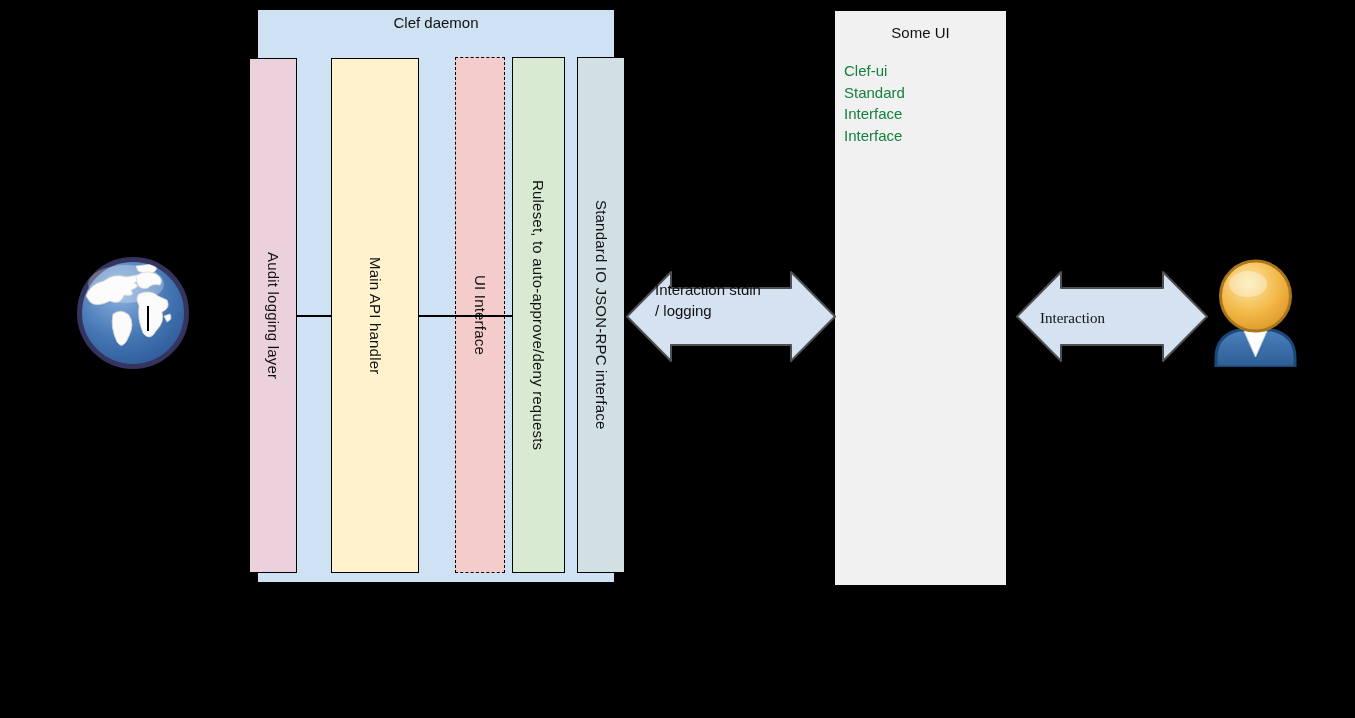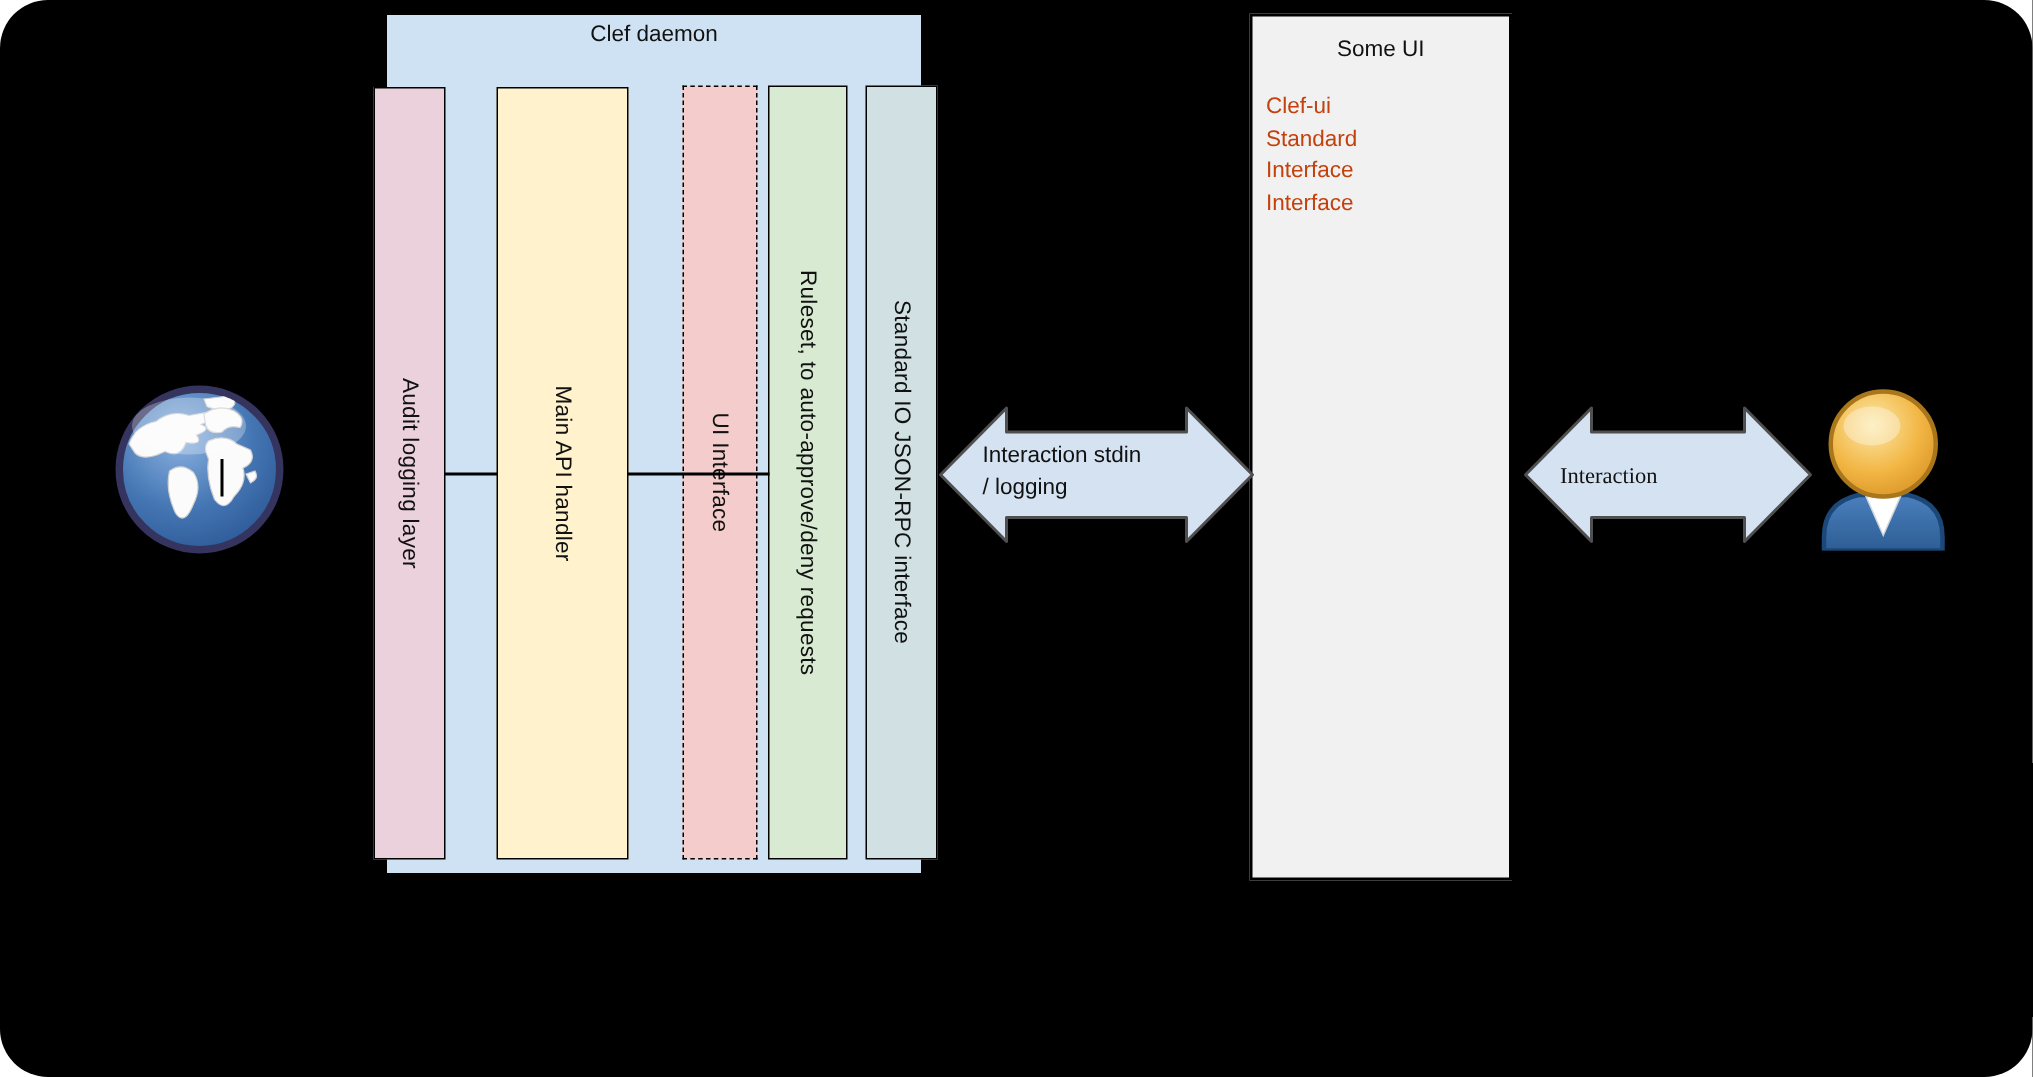--- a/index.html
+++ b/index.html
@@ -1,19 +1,19 @@
 <!DOCTYPE html>
 <html><head>
 <meta charset="utf-8">
 <style>
   html, body { margin: 0; padding: 0; }
   body { font-family: "Liberation Sans", "DejaVu Sans", sans-serif; }
   #stage {
     position: relative; width: 1355px; height: 718px;
-    background: #000; overflow: hidden; border-radius: 32px;
+    background: #000; overflow: hidden;
   }
   .abs { position: absolute; }
 
   
   #daemon-box {
     left: 256px; top: 8px; width: 360px; height: 576px;
     border: 2px solid; box-sizing: border-box;
   }
   #daemon-title {
     left: 256px; top: 14px; width: 360px; text-align: center;
@@ -41,34 +41,34 @@
   #connector-2 { left: 418px; top: 315px; width: 95px; }
 
   
   #stray-mark { left: 147px; top: 306px; width: 2px; height: 25px; background: #000; z-index: 6; }
 
   
   .arrow-svg { overflow: visible; z-index: 1; }
   #arrow-stdio-svg { left: 626px; top: 270px; }
   #arrow-ui-svg    { left: 1016px; top: 270px; }
   .arrow-label { font-size: 15px; line-height: 21px; color: #111; z-index: 4; }
-  #arrow-stdio-label { left: 655px; top: 293px; }
+  #arrow-stdio-label { left: 655px; top: 279px; }
   #arrow-ui-label    { left: 1040px; top: 308px; font-family: Liberation Serif, serif; }
 
   
   #someui-box {
     left: 833px; top: 9px; width: 175px; height: 578px;
     border: 2px solid; box-sizing: border-box;
   }
   #someui-title {
     left: 833px; top: 24px; width: 175px; text-align: center;
     font-size: 15px; color: #111;
   }
   #someui-list {
-    left: 844px; top: 60px; font-size: 15px; line-height: 21.5px; color: #c2410c;
+    left: 844px; top: 60px; font-size: 15px; line-height: 21.5px; color: #15803d;
   }
   .ui-item { display: block; }
 
   #globe-icon { left: 76px; top: 256px; z-index: 5; }
   #user-icon  { left: 1211px; top: 257px; z-index: 5; }
 </style>
 </head>
 <body>
 
 <div id="stage" style="background-color: rgb(0, 0, 0);">

